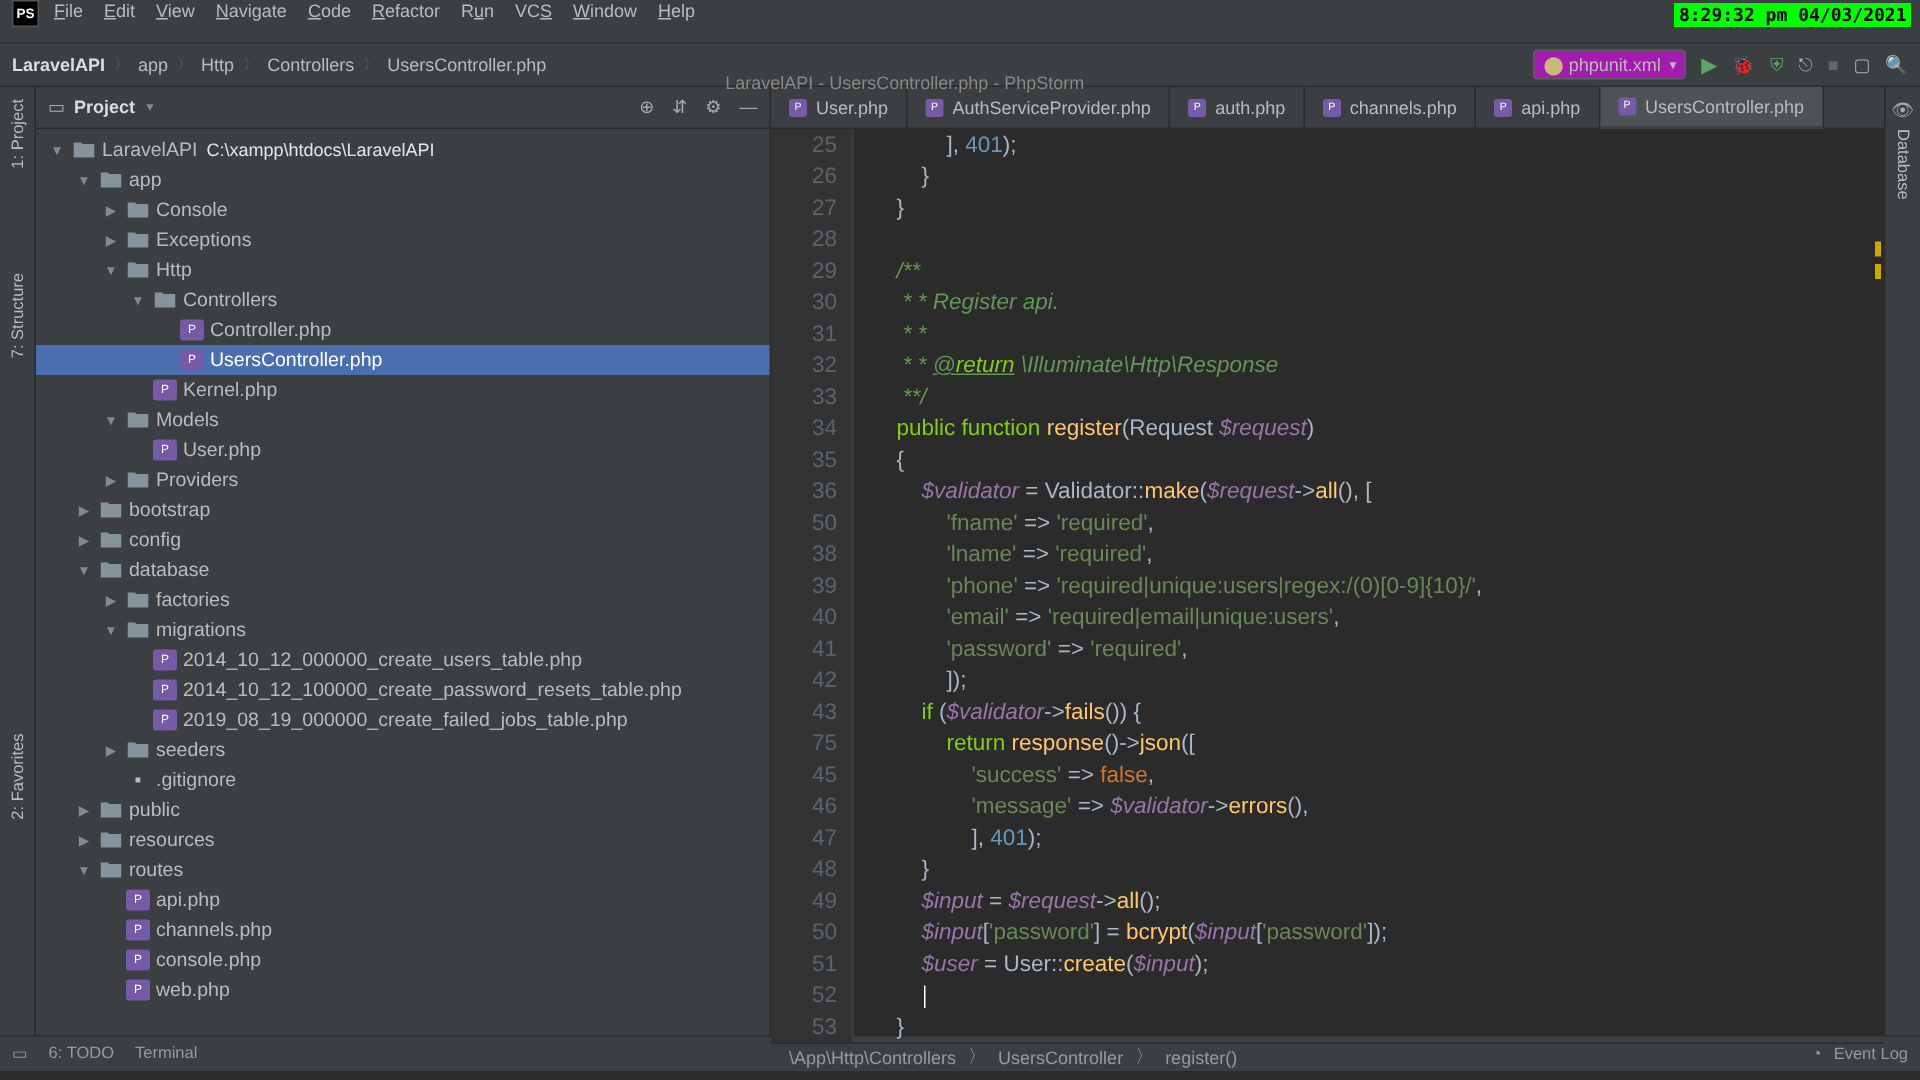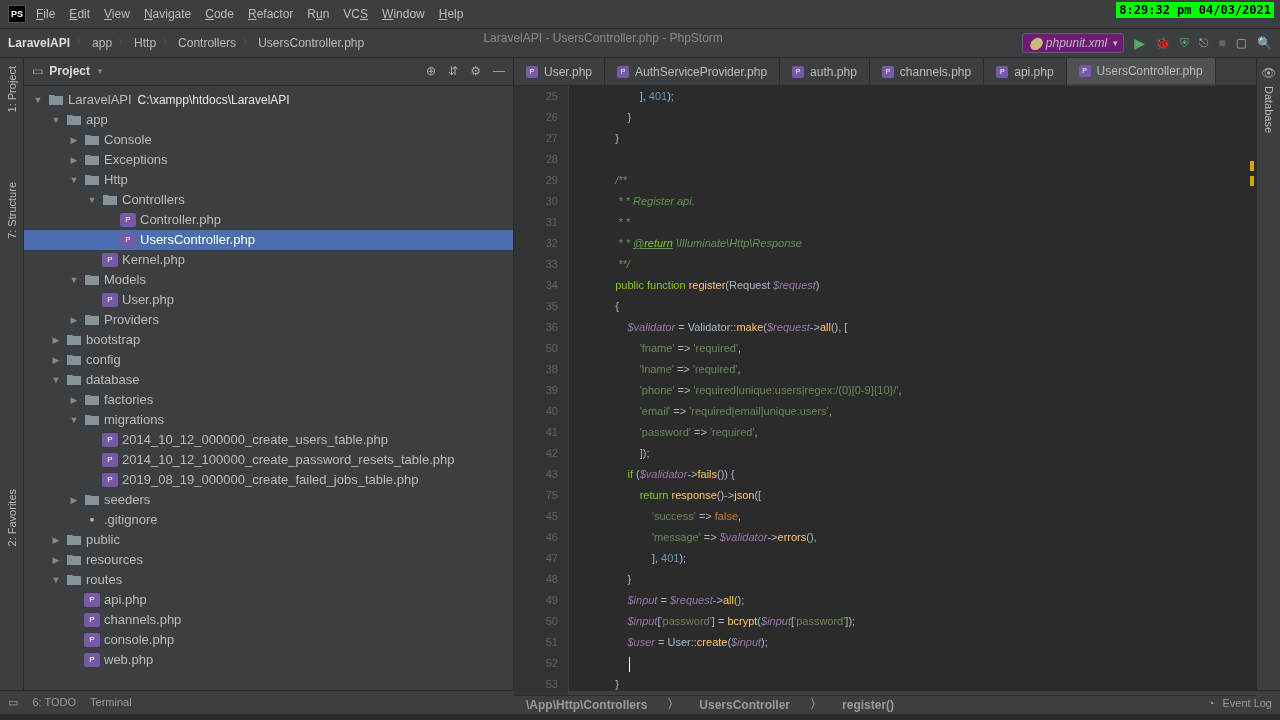--- a/index.html
+++ b/index.html
@@ -1,28 +1,28 @@
 <!DOCTYPE html>
 <html><head>
 <meta charset="utf-8">
 <style>
 * { margin: 0; padding: 0; box-sizing: border-box; font-family: -apple-system, "Segoe UI", sans-serif; }
 body { width: 1280px; height: 720px; background: #2b2b2b; color: #bbb; font-size: 12px; overflow: hidden; position: relative; }
-.titlebar { height: 28px; background: #3c3f41; display: flex; align-items: center; padding: 0 8px; position: relative; }
+.titlebar { height: 28px; background: #3c3f41; display: flex; padding: 0 8px; position: relative; }
 .titlebar .menu-items { display: flex; gap: 14px; color: #bbb; font-size: 12px; }
 .titlebar .menu-items span { cursor: default; }
 .titlebar .menu-items span u { text-decoration: underline; }
 .titlebar .win-title { margin-left: 20px; color: #888; font-size: 12px; margin-top: 48px; }
 .timestamp { position: absolute; right: 6px; top: 2px; background: #00ff00; color: #000; font-family: monospace; font-weight: bold; font-size: 12px; padding: 1px 3px; }
 .app-logo { width: 18px; height: 18px; background: #000; border: 1px solid #555; margin-right: 10px; display:flex; align-items:center; justify-content:center; font-size:9px; font-weight:bold; color:#fff;}
 .toolbar { height: 30px; background: #3c3f41; border-top: 1px solid #2b2b2b; border-bottom: 1px solid #2b2b2b; display: flex; align-items: center; padding: 0 8px; justify-content: space-between; }
 .breadcrumb { display: flex; align-items: center; gap: 6px; font-size: 12px; color: #bbb; }
 .breadcrumb .chev { color: #666; font-size: 10px; }
 .toolbar-right { display: flex; align-items: center; gap: 10px; }
-.select-box { background: #701a75; border: 1px solid #5e6060; padding: 2px 16px 2px 6px; border-radius: 3px; font-size: 12px; color: #bbb; position:relative;font-style:italic;}
+.select-box { background: #a21caf; border: 1px solid #5e6060; padding: 2px 16px 2px 6px; border-radius: 3px; font-size: 12px; color: #bbb; position:relative;}
 .main { display: flex; height: 632px; }
 .left-tabs { width: 24px; background: #3c3f41; border-right: 1px solid #2b2b2b; display: flex; flex-direction: column; align-items: center; padding-top: 8px; gap: 30px; }
 .left-tabs .vert { writing-mode: vertical-rl; transform: rotate(180deg); font-size: 11px; color: #bbb; }
 .project-panel { width: 490px; background: #3c3f41; border-right: 1px solid #2b2b2b; display: flex; flex-direction: column; }
 .proj-header { height: 28px; display: flex; align-items: center; padding: 0 8px; border-bottom: 1px solid #2b2b2b; justify-content: space-between; }
 .proj-header-left { display: flex; align-items: center; gap: 6px; }
 .proj-toolbar-icons { display:flex; gap:12px; color:#aaa; }
 .tree { padding: 4px 0; overflow: auto; font-size: 13px; }
 .tree-row { display: flex; align-items: center; padding: 1px 0 1px 8px; height: 20px; white-space: nowrap; }
 .tree-row.selected { background: #4b6eaf; color: #fff; }
@@ -34,34 +34,34 @@
 .php-icon { background:#765aa8; color:#fff; font-size:8px; border-radius:2px; padding:0 2px;}
 .tree-label { color: #bbb; }
 .tree-row.selected .tree-label { color: #fff; }
 .tree-path { color: #e5e5e5; margin-left: 6px; font-size:12px; }
 .indent-0{padding-left:8px}.indent-1{padding-left:26px}.indent-2{padding-left:44px}.indent-3{padding-left:62px}.indent-4{padding-left:80px}
 .editor-area { flex: 1; display: flex; flex-direction: column; background: #2b2b2b; }
 .tabs { height: 28px; background: #3c3f41; display: flex; align-items: center; border-bottom: 1px solid #2b2b2b; }
 .tab { padding: 0 12px; height: 28px; display: flex; align-items: center; gap: 6px; font-size: 12px; color: #bbb; border-right: 1px solid #2b2b2b; }
 .tab.active { background: #4e5254; border-bottom: 2px solid #3c3f41; }
 .tab .tab-icon { width:12px; height:12px; background:#765aa8; border-radius:2px; font-size:7px; display:flex; align-items:center; justify-content:center; color:#fff;}
-.code { flex: 1; display: flex; font-family: "JetBrains Mono", Consolas, monospace; font-size: 11px; position: relative; gap: 22px; }
+.code { flex: 1; display: flex; font-family: "JetBrains Mono", Consolas, monospace; font-size: 15px; position: relative; }
 .gutter { width: 55px; background: #313335; color: #606366; text-align: right; padding-right: 10px; line-height: 21px; border-right: 1px solid #404040; }
 .code-body { flex: 1; padding-left: 12px; line-height: 21px; white-space: pre; color: #a9b7c6; overflow: hidden; }
 .code-line { height: 21px; }
 .cm-doc { color: #629755; font-style: italic; }
 .cm-doctag { color: #629755; font-style: italic; text-decoration: underline; }
 .cm-keyword { color: #84cc16; }
 .cm-func { color: #ffc66d; }
 .cm-var { color: #9876aa; font-style: italic; }
 .cm-str { color: #6a8759; }
 .cm-num { color: #6897bb; }
 .cm-const { color: #cc7832; }
 .cursor { display:inline-block; width:1px; height:15px; background:#fff; vertical-align:middle; margin-left:2px;}
-.editor-breadcrumb { height: 24px; background: #3c3f41; border-top: 1px solid #2b2b2b; display: flex; align-items: center; padding: 0 12px; font-size: 12px; color: #999; gap: 20px; font-weight: bold; }
+.editor-breadcrumb { height: 24px; background: #3c3f41; border-top: 1px solid #2b2b2b; display: flex; align-items: center; padding: 0 12px; font-size: 12px; color: #999; gap: 8px; }
 .right-tabs { width: 24px; background: #3c3f41; border-left: 1px solid #2b2b2b; display: flex; flex-direction: column; align-items: center; padding-top: 8px; }
 .right-tabs .vert { writing-mode: vertical-rl; font-size: 11px; color: #bbb; }
 .statusbar { height: 24px; background: #3c3f41; border-top: 1px solid #2b2b2b; display: flex; align-items: center; padding: 0 8px; font-size: 11px; color: #999; justify-content: space-between; }
 .statusbar-left { display:flex; gap:14px;}
 .statusbar-right { display:flex; gap:8px; align-items:center;}
 .run-green { color:#59a869; font-size:14px;}
 .bug-green { color:#59a869; font-size:12px;}
 .minimap-hint { position:absolute; right:2px; top:75px; width:4px; height:10px; background:#ccaa00;}
 .minimap-hint2 { position:absolute; right:2px; top:90px; width:4px; height:10px; background:#ccaa00;}
 svg{display:block}

